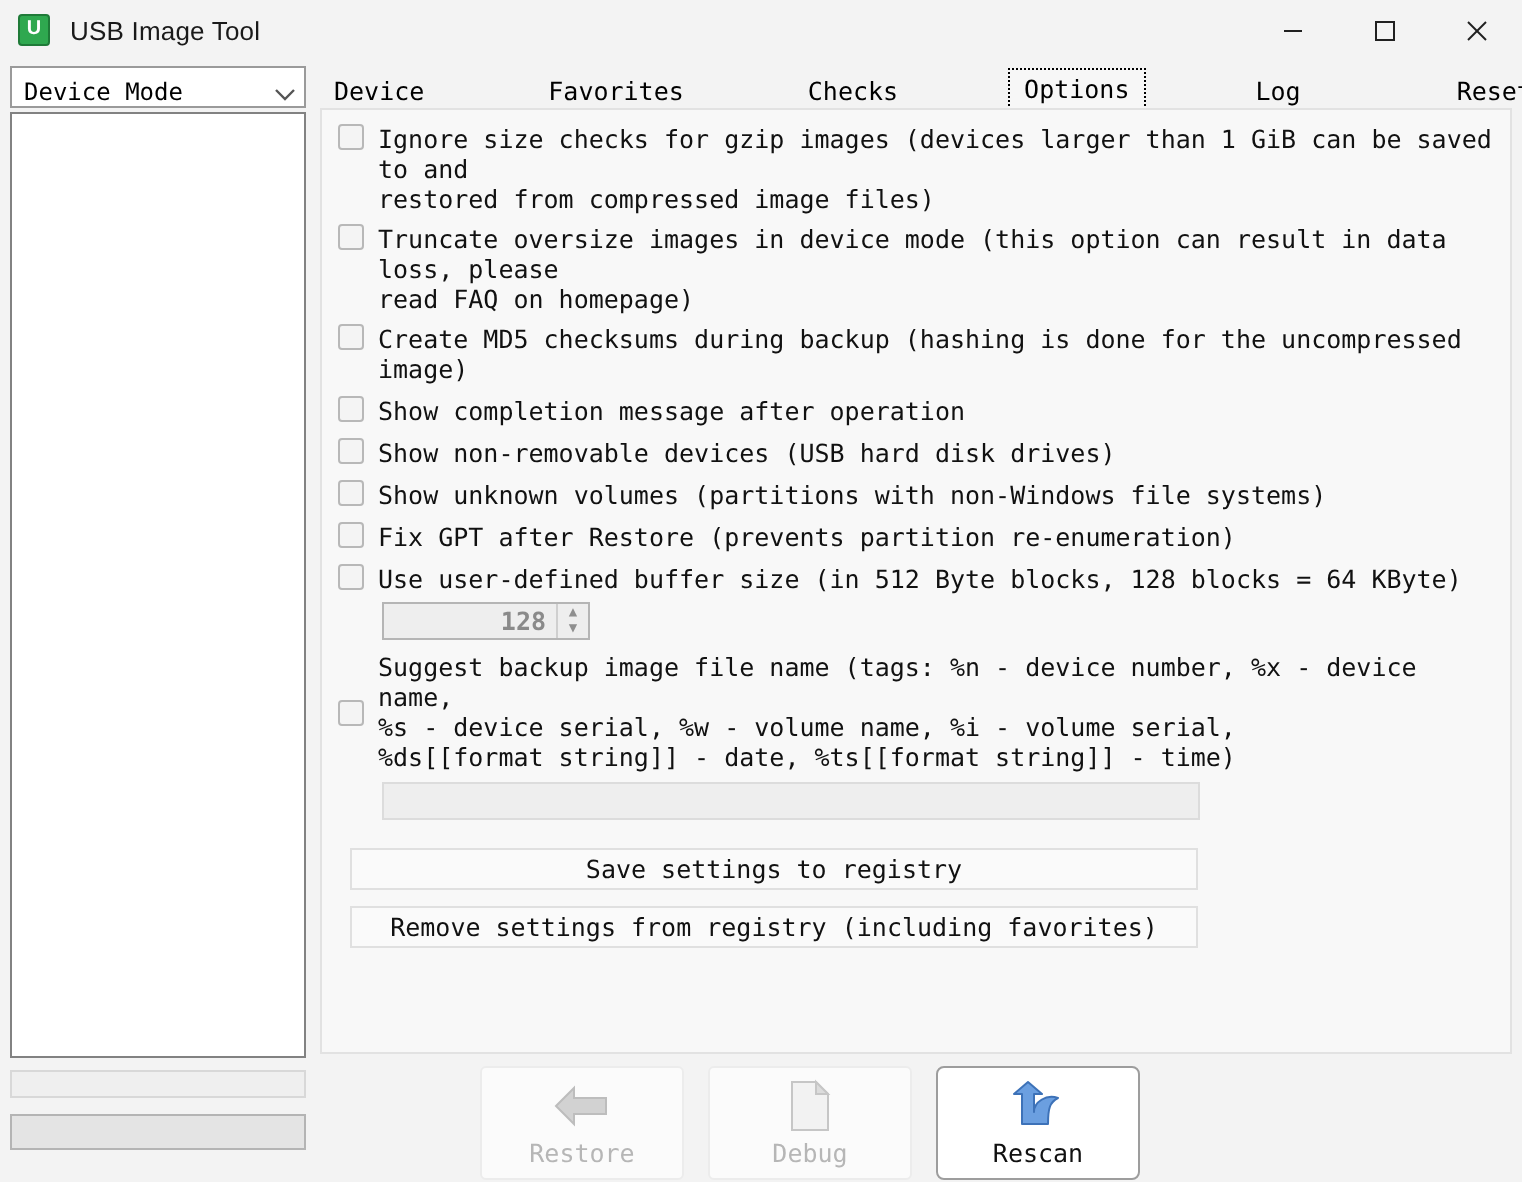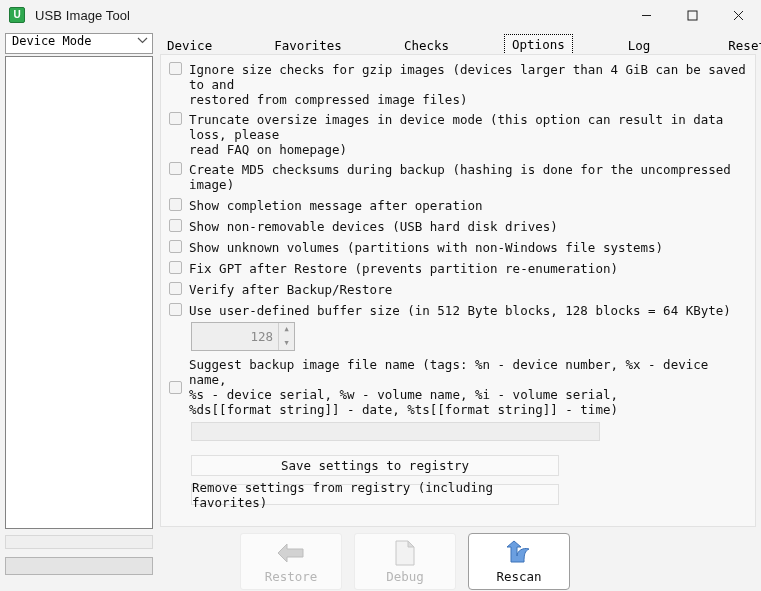--- a/index.html
+++ b/index.html
@@ -67,21 +67,21 @@
 
   
   #mode-select {
     position: absolute;
     left: 5px; top: 33px;
     width: 148px; height: 21px;
     background: #ffffff;
     border: 1px solid #9a9a9a;
     box-sizing: border-box;
     display: flex;
-    align-items: flex-start;
+    align-items: flex-end;
     padding: 0 4px 0 6px;
   }
   #mode-select .lbl {
     font-size: 12px;
     flex: 1;
     white-space: nowrap;
     overflow: hidden;
   }
   #mode-select .chev {
     width: 12px; height: 12px;
@@ -178,26 +178,27 @@
     font-size: 12.5px;
     line-height: 15px;
     color: #111;
     white-space: pre-line;
     letter-spacing: 0px;
   }
 
   
   #spin-wrap {
     margin: 4px 0 6px 22px;
-    width: 104px; height: 29px;
+    width: 104px; height: 19px;
     box-sizing: border-box;
     border: 1px solid #b5b5b5;
     background: #eeeeee;
     display: flex;
     align-items: stretch;
+    font-weight: bold;
   }
   #spin-val {
     flex: 1;
     display: flex;
     align-items: center;
     justify-content: flex-end;
     padding-right: 5px;
     font-size: 12.5px;
     color: #8a8a8a;
   }
@@ -222,22 +223,22 @@
   #fname-input {
     margin: 5px 0 0 22px;
     width: 409px; height: 19px;
     box-sizing: border-box;
     border: 1px solid #dcdcdc;
     background: #eeeeee;
   }
 
   
   .regbtn {
-    width: 368px; height: 21px;
-    margin-left: 22px;
+    width: 424px; height: 21px;
+    margin-left: 6px;
     box-sizing: border-box;
     border: 1px solid #e0e0e0;
     background: #fafafa;
     display: flex;
     align-items: center;
     justify-content: center;
     font-size: 12.5px;
     color: #111;
   }
   #regbtn1 { margin-top: 14px; }
@@ -329,21 +330,21 @@
     <div class="tab">Log</div>
     <div class="tab" style="margin-left:16px">Reset</div>
     <div class="tab" style="margin-left:20px">Info</div>
   </div>
 
   <div id="tabpanel">
     <div id="opts" class="mono">
 
       <div class="optrow" style="margin-bottom:5px">
         <span class="cb"></span>
-        <span class="optlabel">Ignore size checks for gzip images (devices larger than 4 GiB can be saved to and
+        <span class="optlabel">Ignore size checks for gzip images (devices larger than 1 GiB can be saved to and
 restored from compressed image files)</span>
       </div>
 
       <div class="optrow" style="margin-bottom:5px">
         <span class="cb"></span>
         <span class="optlabel">Truncate oversize images in device mode (this option can result in data loss, please
 read FAQ on homepage)</span>
       </div>
 
       <div class="optrow" style="margin-bottom:6px">
@@ -365,24 +366,20 @@
         <span class="cb"></span>
         <span class="optlabel">Show unknown volumes (partitions with non-Windows file systems)</span>
       </div>
 
 
       <div class="optrow" style="margin-bottom:6px">
         <span class="cb"></span>
         <span class="optlabel">Fix GPT after Restore (prevents partition re-enumeration)</span>
       </div>
 
-      <div class="optrow" style="margin-bottom:6px">
-        <span class="cb"></span>
-        <span class="optlabel">Verify after Backup/Restore</span>
-      </div>
 
       <div class="optrow" style="margin-bottom:0">
         <span class="cb"></span>
         <span class="optlabel">Use user-defined buffer size (in 512 Byte blocks, 128 blocks = 64 KByte)</span>
       </div>
 
       <div id="spin-wrap">
         <div id="spin-val">128</div>
         <div id="spin-btns">
           <div>▲</div>

